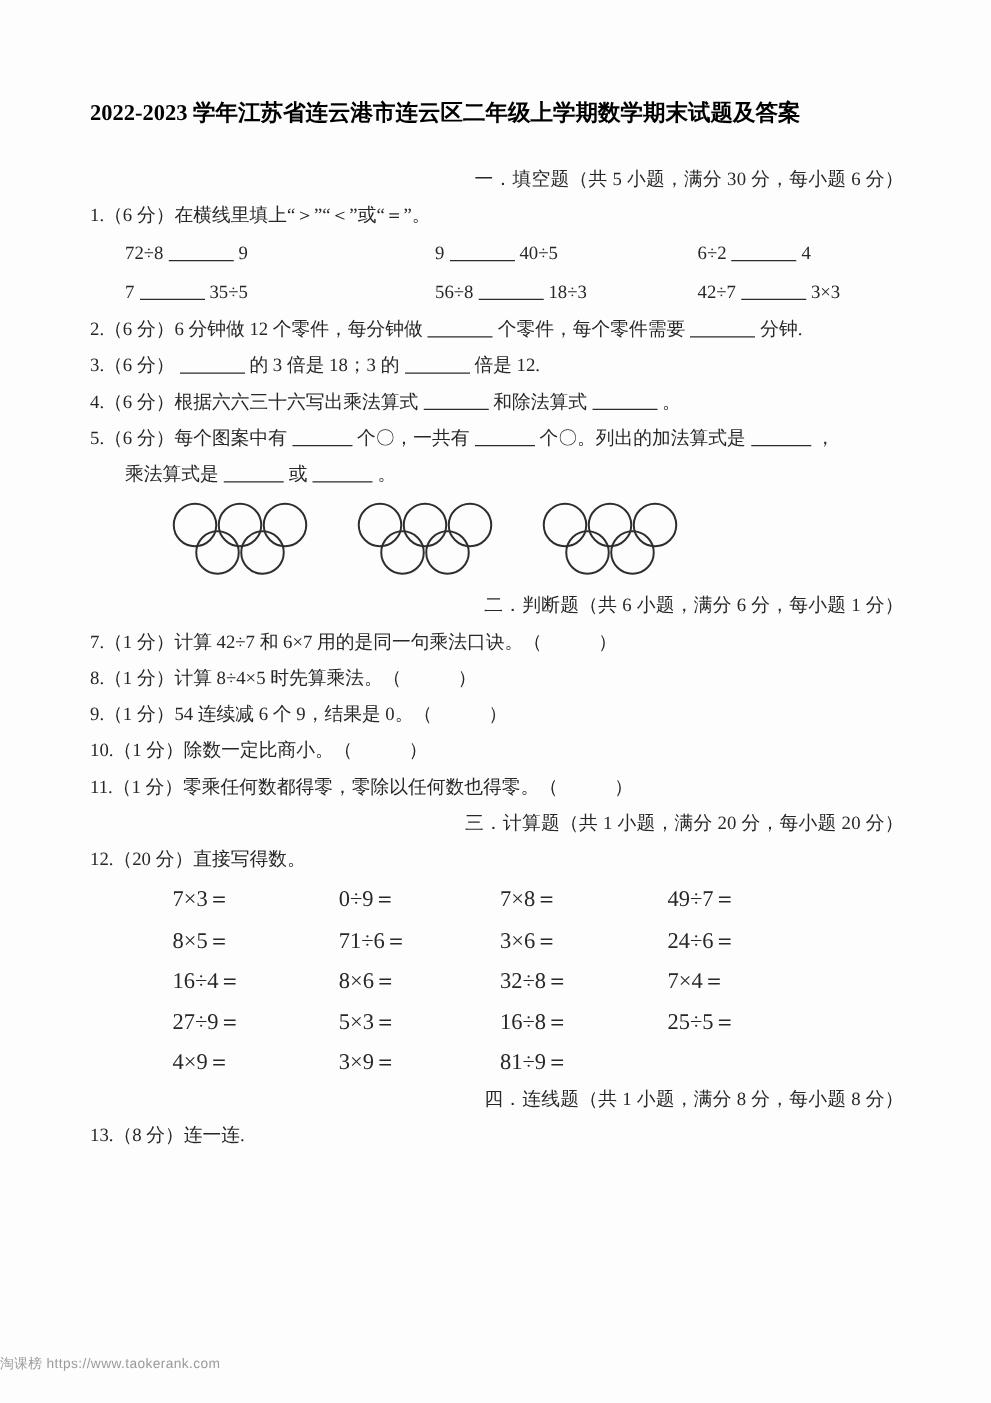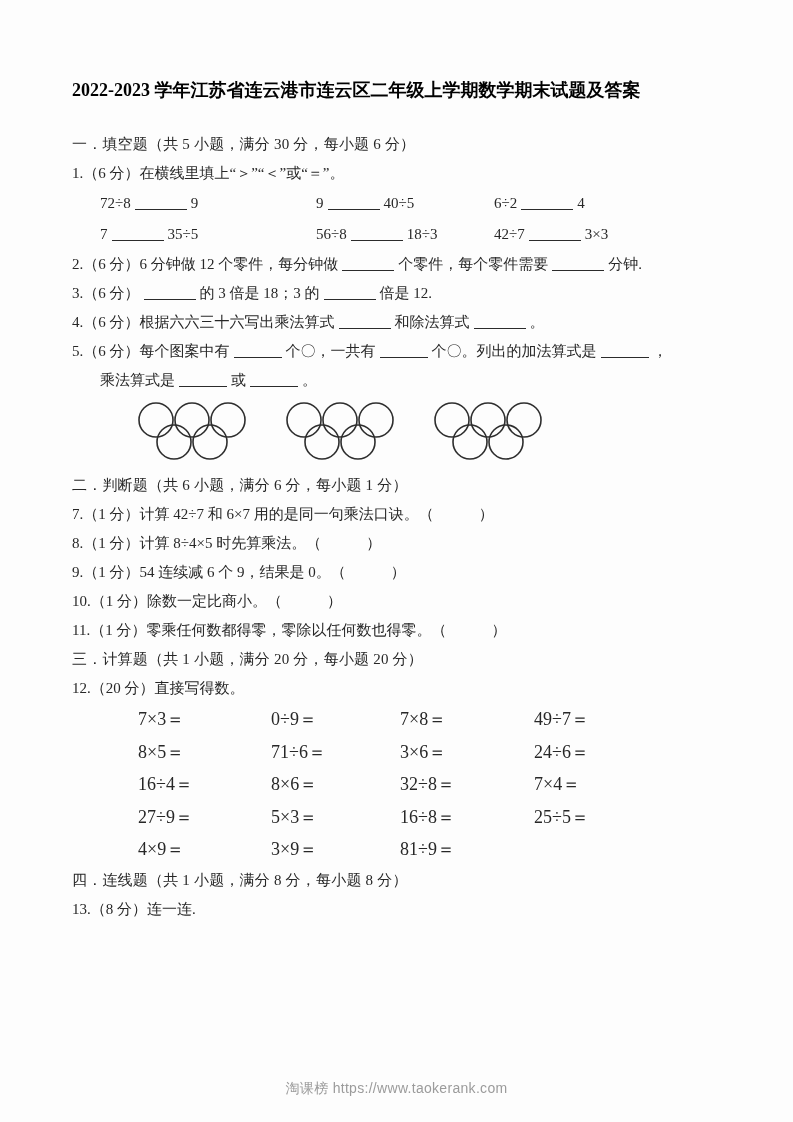--- a/index.html
+++ b/index.html
@@ -9,45 +9,44 @@
     color:#272727;
     font-family:"Liberation Serif","DejaVu Serif",serif;
     position:relative;overflow:hidden;
   }
   .content{padding:64px 70px 0 72px;}
   .title{
     font-size:18px;font-weight:700;line-height:52px;
     margin:0 0 14px 0;color:#000000;
   }
   .line{font-size:15px;line-height:29px;margin:0;white-space:nowrap;}
-  .sec{letter-spacing:.2px;}
+  .sec{letter-spacing:.2px;text-align:right;}
   .cmp-row{
     display:grid;grid-template-columns:216px 178px auto;
-    padding-left:28px;font-size:15px;line-height:31px;
+    padding-left:28px;font-size:15px;line-height:31px;gap:32px;
   }
   .blank{
     display:inline-block;width:52px;height:11px;
     border-bottom:1.3px solid #2b2b2b;
     margin:0 4px;transform:translateY(2px);
   }
   .blank.sm{width:48px;}
   .rings-row{
     display:flex;gap:24px;padding-left:64px;
     margin:4px 0 8px 0;
   }
   .rings-svg circle{fill:none;stroke:#2e2e2e;stroke-width:1.6px;}
   .calc-grid{
     display:grid;grid-template-columns:133px 129px 134px auto;
     padding-left:66px;font-size:18px;line-height:32.5px;
   }
   .footer{
     position:absolute;left:0;right:0;bottom:24px;
-    text-align:center;
     font-family:"Liberation Sans","DejaVu Sans",sans-serif;
-    font-size:14px;color:#9b9b9b;letter-spacing:.3px;
+    font-size:11px;color:#9b9b9b;letter-spacing:.3px;
   }
 </style>
 </head>
 <body>
 
 <div class="content">
 
   <h1 class="title">2022-2023 学年江苏省连云港市连云区二年级上学期数学期末试题及答案</h1>
 
   <p class="line sec">一．填空题（共 5 小题，满分 30 分，每小题 6 分）</p>

